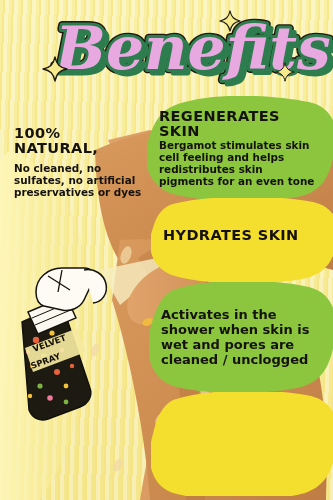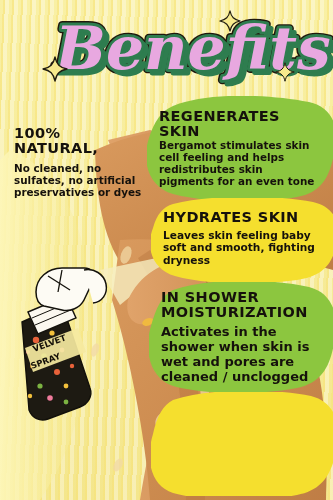--- a/index.html
+++ b/index.html
@@ -231,35 +231,30 @@
     </div>
 
     <div class="blob" id="blob-hydrates">
       <svg class="blob-shape" viewBox="0 0 182 84" preserveAspectRatio="none">
         <path d="M22,6 C62,-4 126,-3 162,4 C184,9 190,26 186,44
                  C182,64 174,78 146,82 C104,88 52,86 24,78
                  C2,72 -6,50 2,30 C6,16 12,9 22,6 Z" fill="#f5df2e"></path>
       </svg>
       <div class="blob-content">
         <div class="head">HYDRATES SKIN</div>
-        <div class="body">Leaves skin feeling baby soft and smooth, fighting dryness</div>
       </div>
     </div>
 
     <div class="blob" id="blob-inshower">
       <svg class="blob-shape" viewBox="0 0 184 110" preserveAspectRatio="none">
         <path d="M24,8 C62,-5 124,-3 160,5 C184,11 190,34 186,56
                  C182,80 176,100 148,106 C106,114 52,112 24,104
                  C2,97 -6,70 2,44 C7,26 13,13 24,8 Z" fill="#8cc63f"></path>
       </svg>
       <div class="blob-content">
-        <div class="head">
-          <div>IN SHOWER</div>
-          <div>MOISTURIZATION</div>
-        </div>
         <div class="body">Activates in the shower when skin is wet and pores are cleaned / unclogged</div>
       </div>
     </div>
 
     <div class="blob" id="blob-seals">
       <svg class="blob-shape" viewBox="0 0 182 104" preserveAspectRatio="none">
         <path d="M22,8 C62,-5 126,-3 160,4 C184,10 190,32 186,54
                  C182,78 174,98 146,103 C104,111 50,109 22,101
                  C0,94 -6,68 2,42 C6,24 12,13 22,8 Z" fill="#f5df2e"></path>
       </svg>

